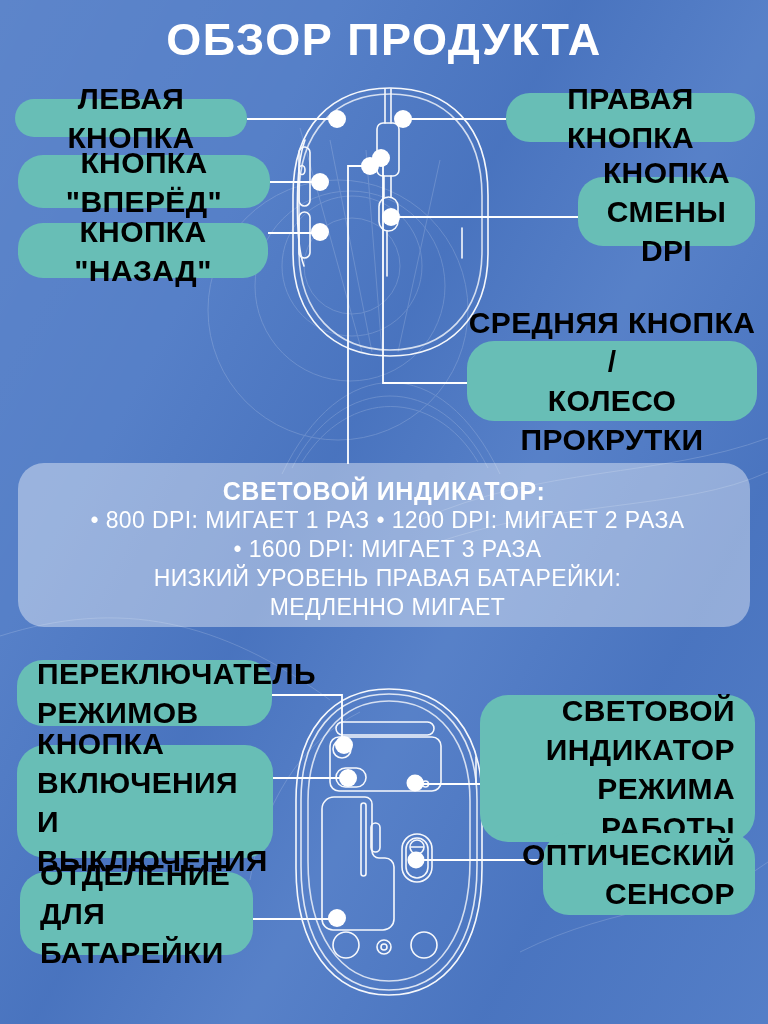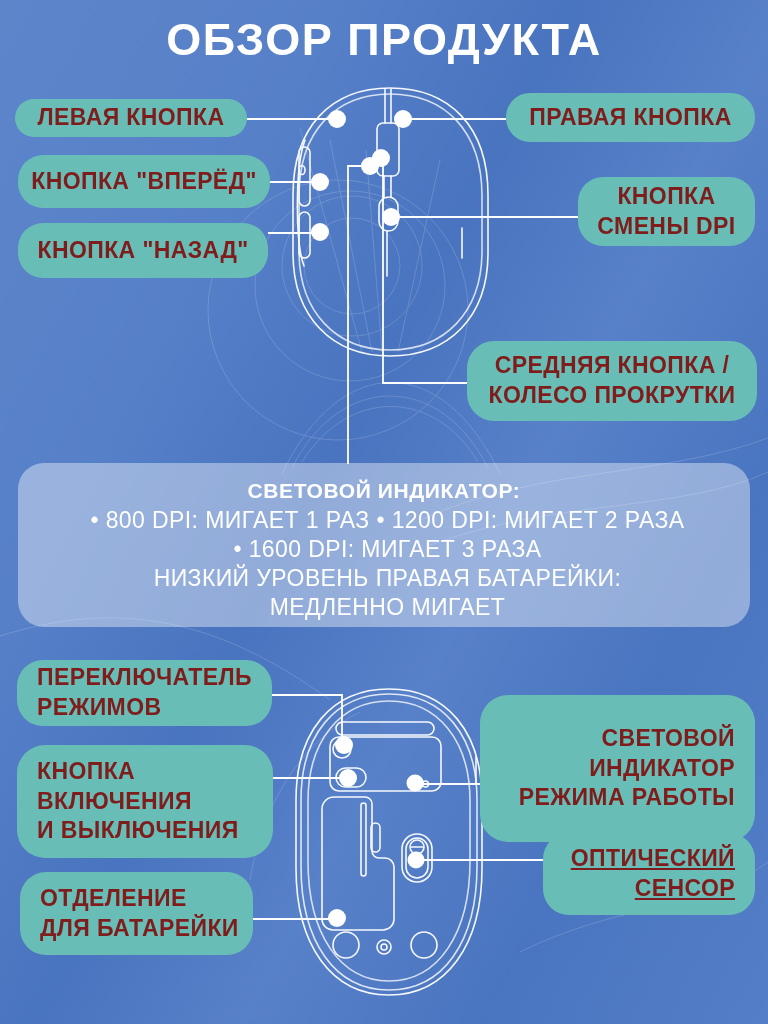--- a/index.html
+++ b/index.html
@@ -22,55 +22,55 @@
   .art{position:absolute;left:0;top:0;width:768px;height:1024px;}
   .title{
     position:absolute;left:0;top:14px;width:768px;
     text-align:center;
     font-size:45px;font-weight:bold;letter-spacing:1.5px;
     margin:0;
   }
   .callout{
     position:absolute;
     background:#68beb6;
-    color:#7f1d1d;
+    color:#000000;
     font-weight:bold;
-    font-size:23px;
+    font-size:30px;
     letter-spacing:.4px;
     line-height:1.3;
     white-space:pre-line;
     display:flex;align-items:center;
     box-sizing:border-box;
   }
   .c-center{justify-content:center;text-align:center;}
   .c-left{justify-content:flex-start;text-align:left;padding-left:20px;padding-right:14px;}
   .c-right{justify-content:flex-end;text-align:right;padding-right:20px;padding-left:14px;}
 
   .co-left-button   {left:15px; top:99px;  width:232px;height:38px;border-radius:19px;}
   .co-forward-button{left:18px; top:155px; width:252px;height:53px;border-radius:25px;}
   .co-back-button   {left:18px; top:223px; width:250px;height:55px;border-radius:25px;}
   .co-right-button  {left:506px;top:93px;  width:249px;height:49px;border-radius:24px;}
   .co-dpi-button    {left:578px;top:177px; width:177px;height:69px;border-radius:25px;}
   .co-middle-button {left:467px;top:341px; width:290px;height:80px;border-radius:27px;}
   .co-mode-switch   {left:17px; top:660px; width:255px;height:66px;border-radius:26px;}
   .co-power-button  {left:17px; top:745px; width:256px;height:113px;border-radius:28px;}
   .co-battery       {left:20px; top:872px; width:233px;height:83px;border-radius:26px;}
   .co-mode-indicator{left:480px;top:695px; width:275px;height:147px;border-radius:28px;}
-  .co-sensor        {left:543px;top:833px; width:212px;height:82px;border-radius:26px;text-decoration:underline;}
+  .co-sensor        {left:543px;top:833px; width:212px;height:82px;border-radius:26px;}
 
   .panel{
     position:absolute;left:18px;top:463px;width:732px;height:164px;
     background:rgba(255,255,255,0.40);
     border-radius:26px;
     box-sizing:border-box;
     text-align:center;
     padding-top:13px;
   }
   .panel-heading{
-    font-size:21px;font-weight:bold;letter-spacing:.6px;line-height:30px;
+    font-size:25px;font-weight:bold;letter-spacing:.6px;line-height:30px;
   }
   .panel-line{
     font-size:23px;font-weight:normal;letter-spacing:.4px;line-height:29px;margin-left:7px;
   }
 </style>
 </head>
 <body>
 
 <div class="stage">
 

